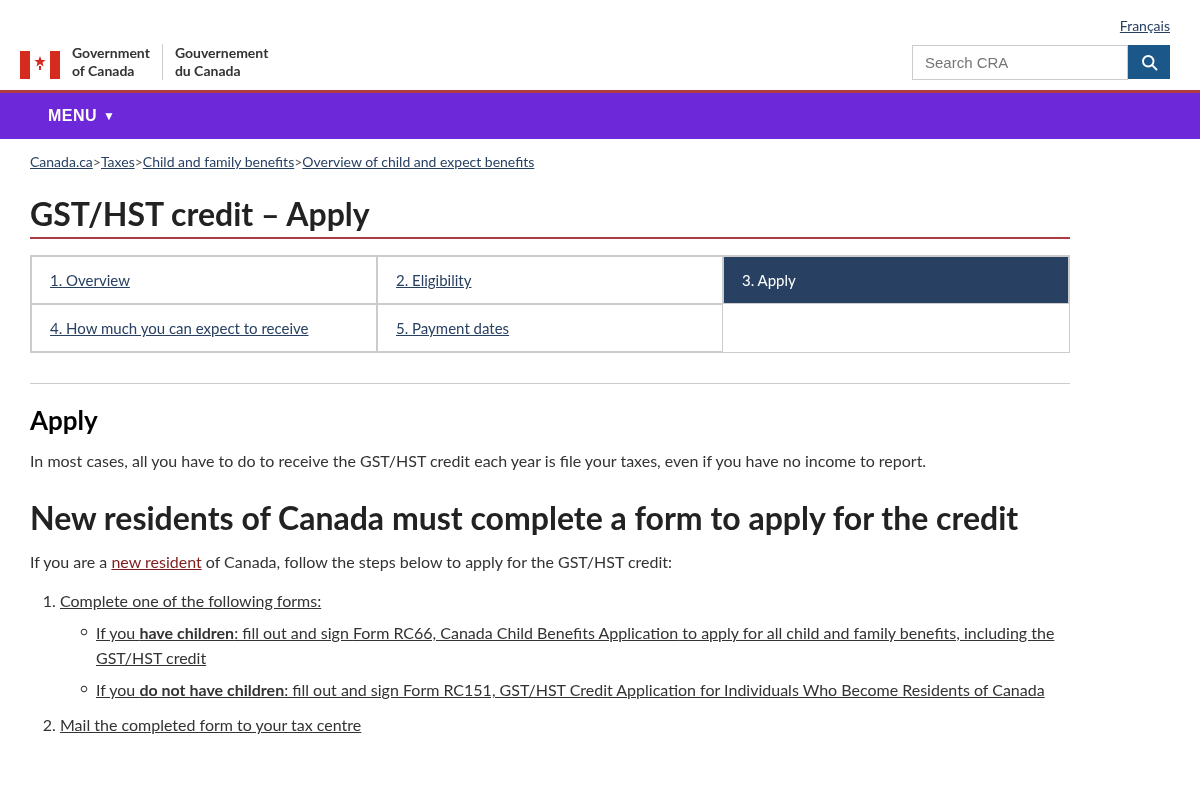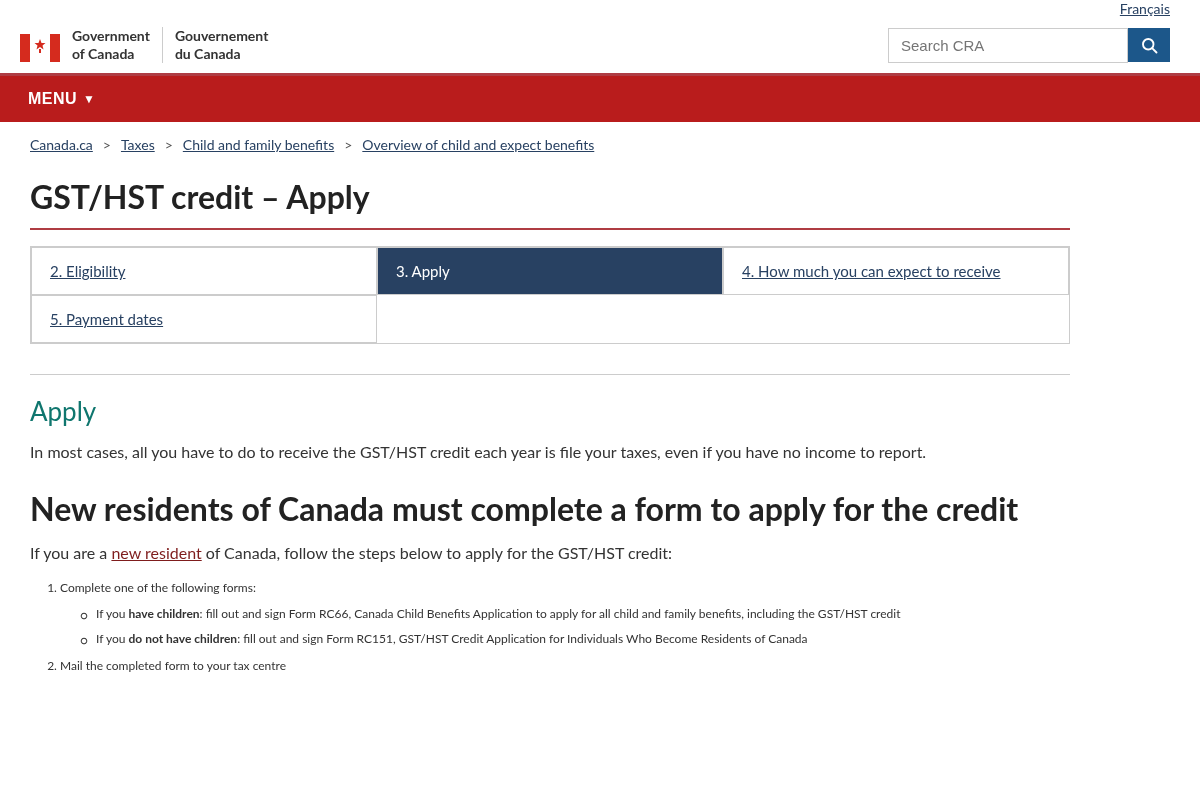--- a/index.html
+++ b/index.html
@@ -10,21 +10,21 @@
       display: flex;
       align-items: center;
       justify-content: space-between;
       padding: 10px 30px 10px 20px;
       border-bottom: 3px solid #af3c43;
       background: #fff;
     }
     .header-lang {
       display: flex;
       justify-content: flex-end;
-      padding: 0 30px 0 0;
+      padding: 17px 30px 0 0;
       font-size: 14px;
     }
     .header-lang a {
       color: #284162;
       text-decoration: underline;
       cursor: pointer;
     }
     .logo-area {
       display: flex;
       align-items: flex-end;
@@ -52,38 +52,38 @@
       margin-left: 0;
     }
     .search-area {
       display: flex;
       align-items: center;
     }
     .search-input {
       border: 1px solid #ccc;
       padding: 8px 12px;
       font-size: 15px;
-      width: 240px;
+      width: 216px;
       outline: none;
       color: #555;
     }
     .search-btn {
       background: #1c578a;
       border: none;
       padding: 8px 12px;
       cursor: pointer;
       display: flex;
       align-items: center;
       justify-content: center;
     }
 
     
     .nav-bar {
-      background: #b91c1c;
-      padding: 0 12px;
+      background: #6d28d9;
+      padding: 0 32px;
     }
     .menu-btn {
       background: none;
       border: none;
       color: #fff;
       font-size: 16px;
       font-weight: bold;
       padding: 14px 16px;
       cursor: pointer;
       display: flex;
@@ -92,21 +92,21 @@
       letter-spacing: 0.5px;
     }
 
     
     .breadcrumb {
       padding: 14px 30px;
       font-size: 14px;
       color: #555;
       display: flex;
       align-items: center;
-      gap: 10px;
+      gap: 0;
       flex-wrap: wrap;
     }
     .breadcrumb a {
       color: #284162;
       text-decoration: underline;
       cursor: pointer;
     }
     .breadcrumb .sep {
       color: #555;
     }
@@ -116,21 +116,21 @@
       padding: 10px 30px 40px 30px;
       max-width: 1100px;
     }
 
     .page-title {
       font-size: 32px;
       font-weight: 700;
       color: #222;
       margin-bottom: 16px;
       border-bottom: 2px solid #af3c43;
-      padding-bottom: 12px;
+      padding-bottom: 4px;
     }
 
     
     .tabs-container {
       display: grid;
       grid-template-columns: 1fr 1fr 1fr;
       grid-template-rows: auto auto;
       gap: 0;
       border: 1px solid #ccc;
       margin-bottom: 30px;
@@ -147,22 +147,22 @@
     .tab-item.active {
       background: #284162;
       color: #fff;
       text-decoration: none;
       font-weight: normal;
     }
 
     
     .section-heading {
       font-size: 26px;
-      font-weight: 400;
-      color: #0f766e;
+      font-weight: 700;
+      color: #000000;
       margin-bottom: 12px;
       margin-top: 10px;
     }
     .intro-text {
       font-size: 16px;
       line-height: 1.6;
       color: #333;
       margin-bottom: 24px;
     }
 
@@ -180,22 +180,23 @@
     }
     .sub-intro a, .list-item a, .sub-list-item a {
       color: #7f1d1d;
       text-decoration: underline;
       cursor: pointer;
     }
 
     
     .main-list {
       padding-left: 30px;
-      font-size: 12px;
+      font-size: 16px;
       line-height: 1.7;
+      text-decoration: underline;
     }
     .main-list > li {
       margin-bottom: 8px;
     }
     .sub-list {
       list-style: none;
       padding-left: 20px;
       margin-top: 6px;
     }
     .sub-list li {
@@ -278,20 +279,21 @@
   <span class="sep">&gt;</span>
   <a>Child and family benefits</a>
   <span class="sep">&gt;</span>
   <a>Overview of child and expect benefits</a>
 </div>
 
 <div class="main-content">
   <h1 class="page-title">GST/HST credit – Apply</h1>
 
   <div class="tabs-container">
+    <div class="tab-item">1. Overview</div>
     <div class="tab-item">2. Eligibility</div>
     <div class="tab-item active">3. Apply</div>
     <div class="tab-item">4. How much you can expect to receive</div>
     <div class="tab-item">5. Payment dates</div>
   </div>
 
   <hr class="divider">
 
   <h2 class="section-heading">Apply</h2>
   <p class="intro-text">In most cases, all you have to do to receive the GST/HST credit each year is file your taxes, even if you have no income to report.</p>

